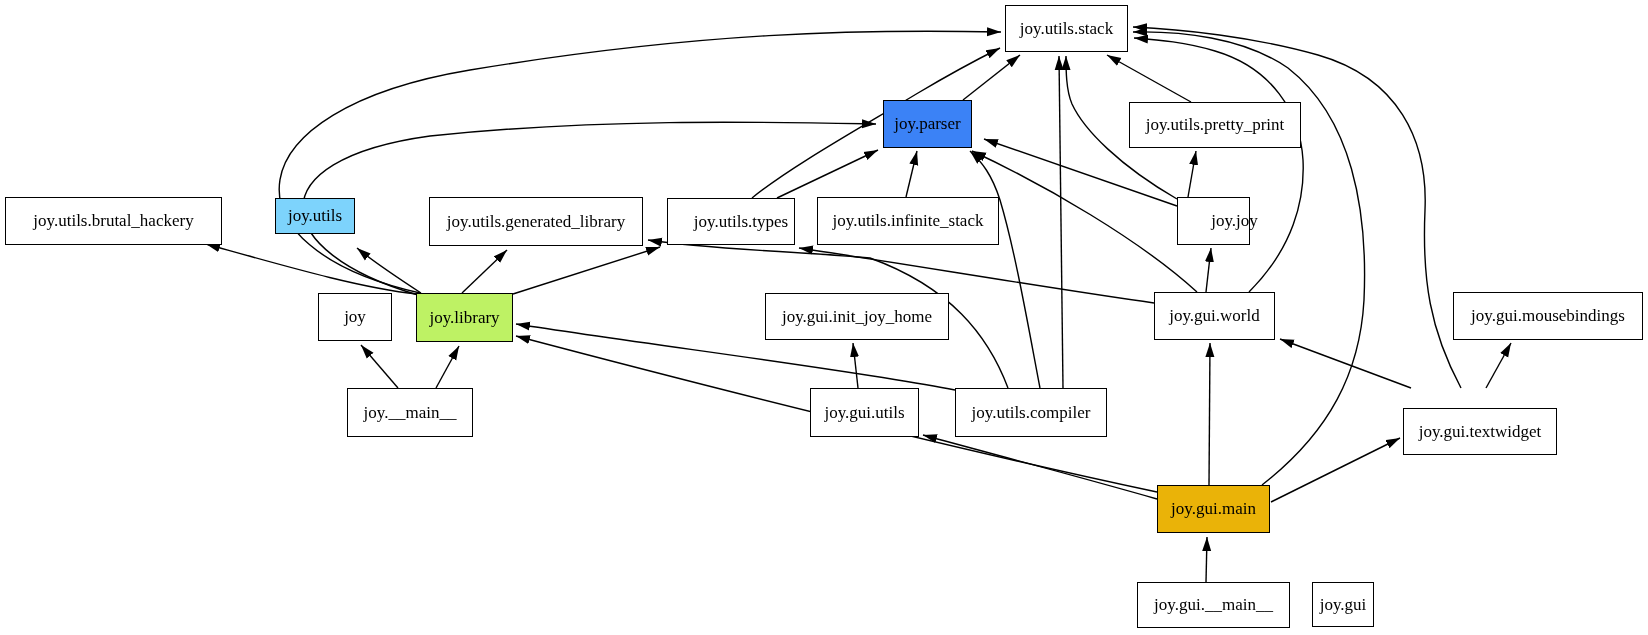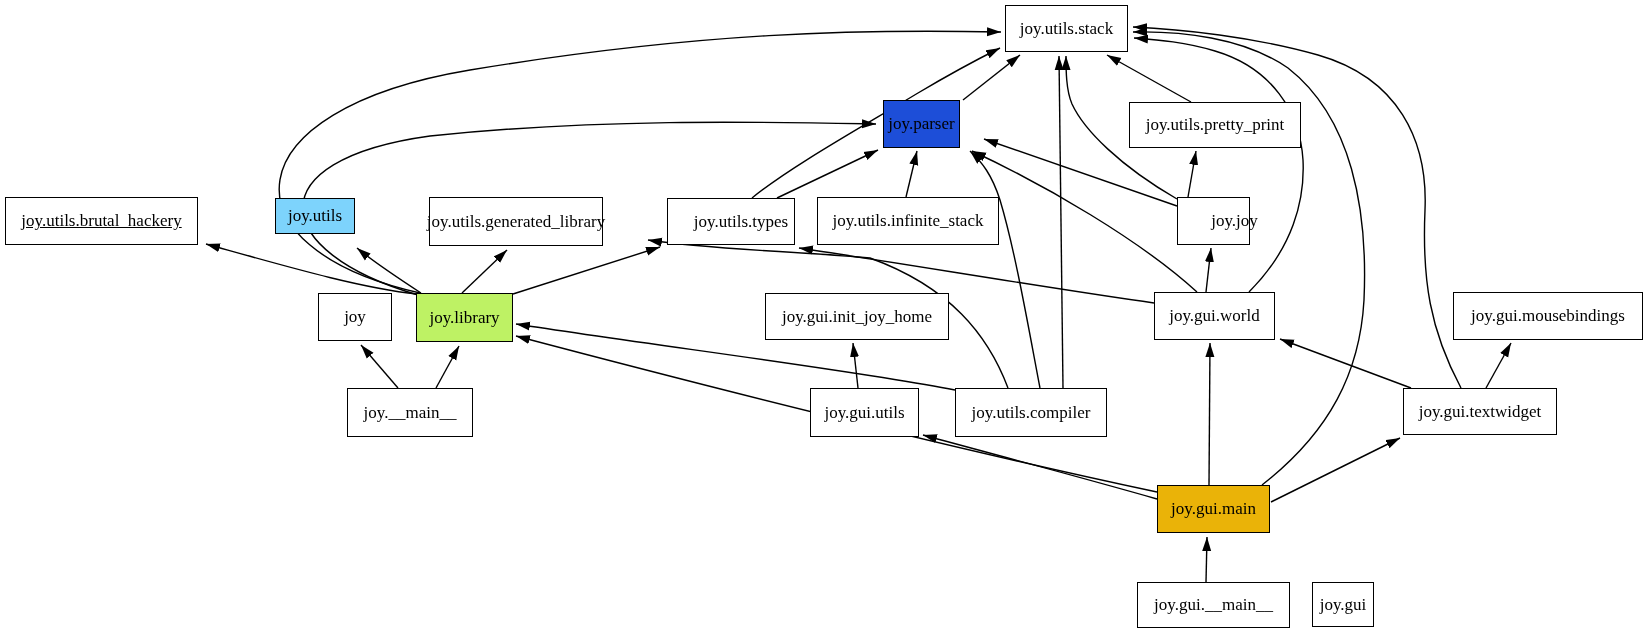--- a/index.html
+++ b/index.html
@@ -84,33 +84,33 @@
         <path d="M 1157,499 C 1080,477 1000,456 923,435" marker-end="url(#arrowhead)" stroke="#000000"></path>
         <path d="M 1157,492 C 950,448 690,382 516,336" marker-end="url(#arrowhead)" stroke="#000000"></path>
         <path d="M 858,388 L 853,343" marker-end="url(#arrowhead)" stroke="#000000"></path>
         <path d="M 1206,582 L 1207,537" marker-end="url(#arrowhead)" stroke="#000000"></path>
       </g>
   </svg>
   <div id="nodes">
       <div class="node" style="left: 1005px; top: 5px; width: 123px; height: 47px; background: rgb(255, 255, 255); border-color: rgb(0, 0, 0);">
         <span>joy.utils.stack</span>
       </div>
-      <div class="node" style="left: 883px; top: 100px; width: 77px; height: 48px; background: #1d4ed8; border-color: rgb(0, 0, 0);">
+      <div class="node" style="left: 883px; top: 100px; width: 89px; height: 48px; background: #3b82f6; border-color: rgb(0, 0, 0);">
         <span>joy.parser</span>
       </div>
       <div class="node" style="left: 1105px; top: 102px; width: 172px; height: 46px; background: rgb(255, 255, 255); border-color: rgb(0, 0, 0); margin-left: 24px;">
         <span>joy.utils.pretty_print</span>
       </div>
-      <div class="node" style="left: 5px; top: 197px; width: 193px; height: 48px; background: rgb(255, 255, 255); border-color: rgb(0, 0, 0); text-decoration: underline;">
+      <div class="node" style="left: 5px; top: 197px; width: 217px; height: 48px; background: rgb(255, 255, 255); border-color: rgb(0, 0, 0);">
         <span>joy.utils.brutal_hackery</span>
       </div>
       <div class="node" style="left: 275px; top: 198px; width: 80px; height: 36px; background: #7dd3fc; border-color: rgb(0, 0, 0);">
         <span>joy.utils</span>
       </div>
-      <div class="node" style="left: 429px; top: 197px; width: 174px; height: 49px; background: rgb(255, 255, 255); border-color: rgb(0, 0, 0);">
+      <div class="node" style="left: 429px; top: 197px; width: 214px; height: 49px; background: rgb(255, 255, 255); border-color: rgb(0, 0, 0);">
         <span>joy.utils.generated_library</span>
       </div>
       <div class="node" style="left: 667px; top: 198px; width: 128px; height: 47px; background: rgb(255, 255, 255); border-color: rgb(0, 0, 0); padding-left: 20px;">
         <span>joy.utils.types</span>
       </div>
       <div class="node" style="left: 817px; top: 197px; width: 182px; height: 48px; background: rgb(255, 255, 255); border-color: rgb(0, 0, 0);">
         <span>joy.utils.infinite_stack</span>
       </div>
       <div class="node" style="left: 1177px; top: 197px; width: 73px; height: 48px; background: rgb(255, 255, 255); border-color: rgb(0, 0, 0); padding-left: 42px;">
         <span>joy.joy</span>
@@ -132,21 +132,21 @@
       </div>
       <div class="node" style="left: 347px; top: 388px; width: 126px; height: 49px; background: rgb(255, 255, 255); border-color: rgb(0, 0, 0);">
         <span>joy.__main__</span>
       </div>
       <div class="node" style="left: 810px; top: 388px; width: 109px; height: 49px; background: rgb(255, 255, 255); border-color: rgb(0, 0, 0);">
         <span>joy.gui.utils</span>
       </div>
       <div class="node" style="left: 955px; top: 388px; width: 152px; height: 49px; background: rgb(255, 255, 255); border-color: rgb(0, 0, 0);">
         <span>joy.utils.compiler</span>
       </div>
-      <div class="node" style="left: 1403px; top: 388px; width: 154px; height: 47px; background: rgb(255, 255, 255); border-color: rgb(0, 0, 0);">
+      <div class="node" style="left: 1403px; top: 408px; width: 154px; height: 47px; background: rgb(255, 255, 255); border-color: rgb(0, 0, 0);">
         <span>joy.gui.textwidget</span>
       </div>
       <div class="node" style="left: 1157px; top: 485px; width: 113px; height: 48px; background: #eab308; border-color: rgb(0, 0, 0);">
         <span>joy.gui.main</span>
       </div>
       <div class="node" style="left: 1137px; top: 582px; width: 153px; height: 46px; background: rgb(255, 255, 255); border-color: rgb(0, 0, 0);">
         <span>joy.gui.__main__</span>
       </div>
       <div class="node" style="left: 1312px; top: 582px; width: 62px; height: 45px; background: rgb(255, 255, 255); border-color: rgb(0, 0, 0);">
         <span>joy.gui</span>

